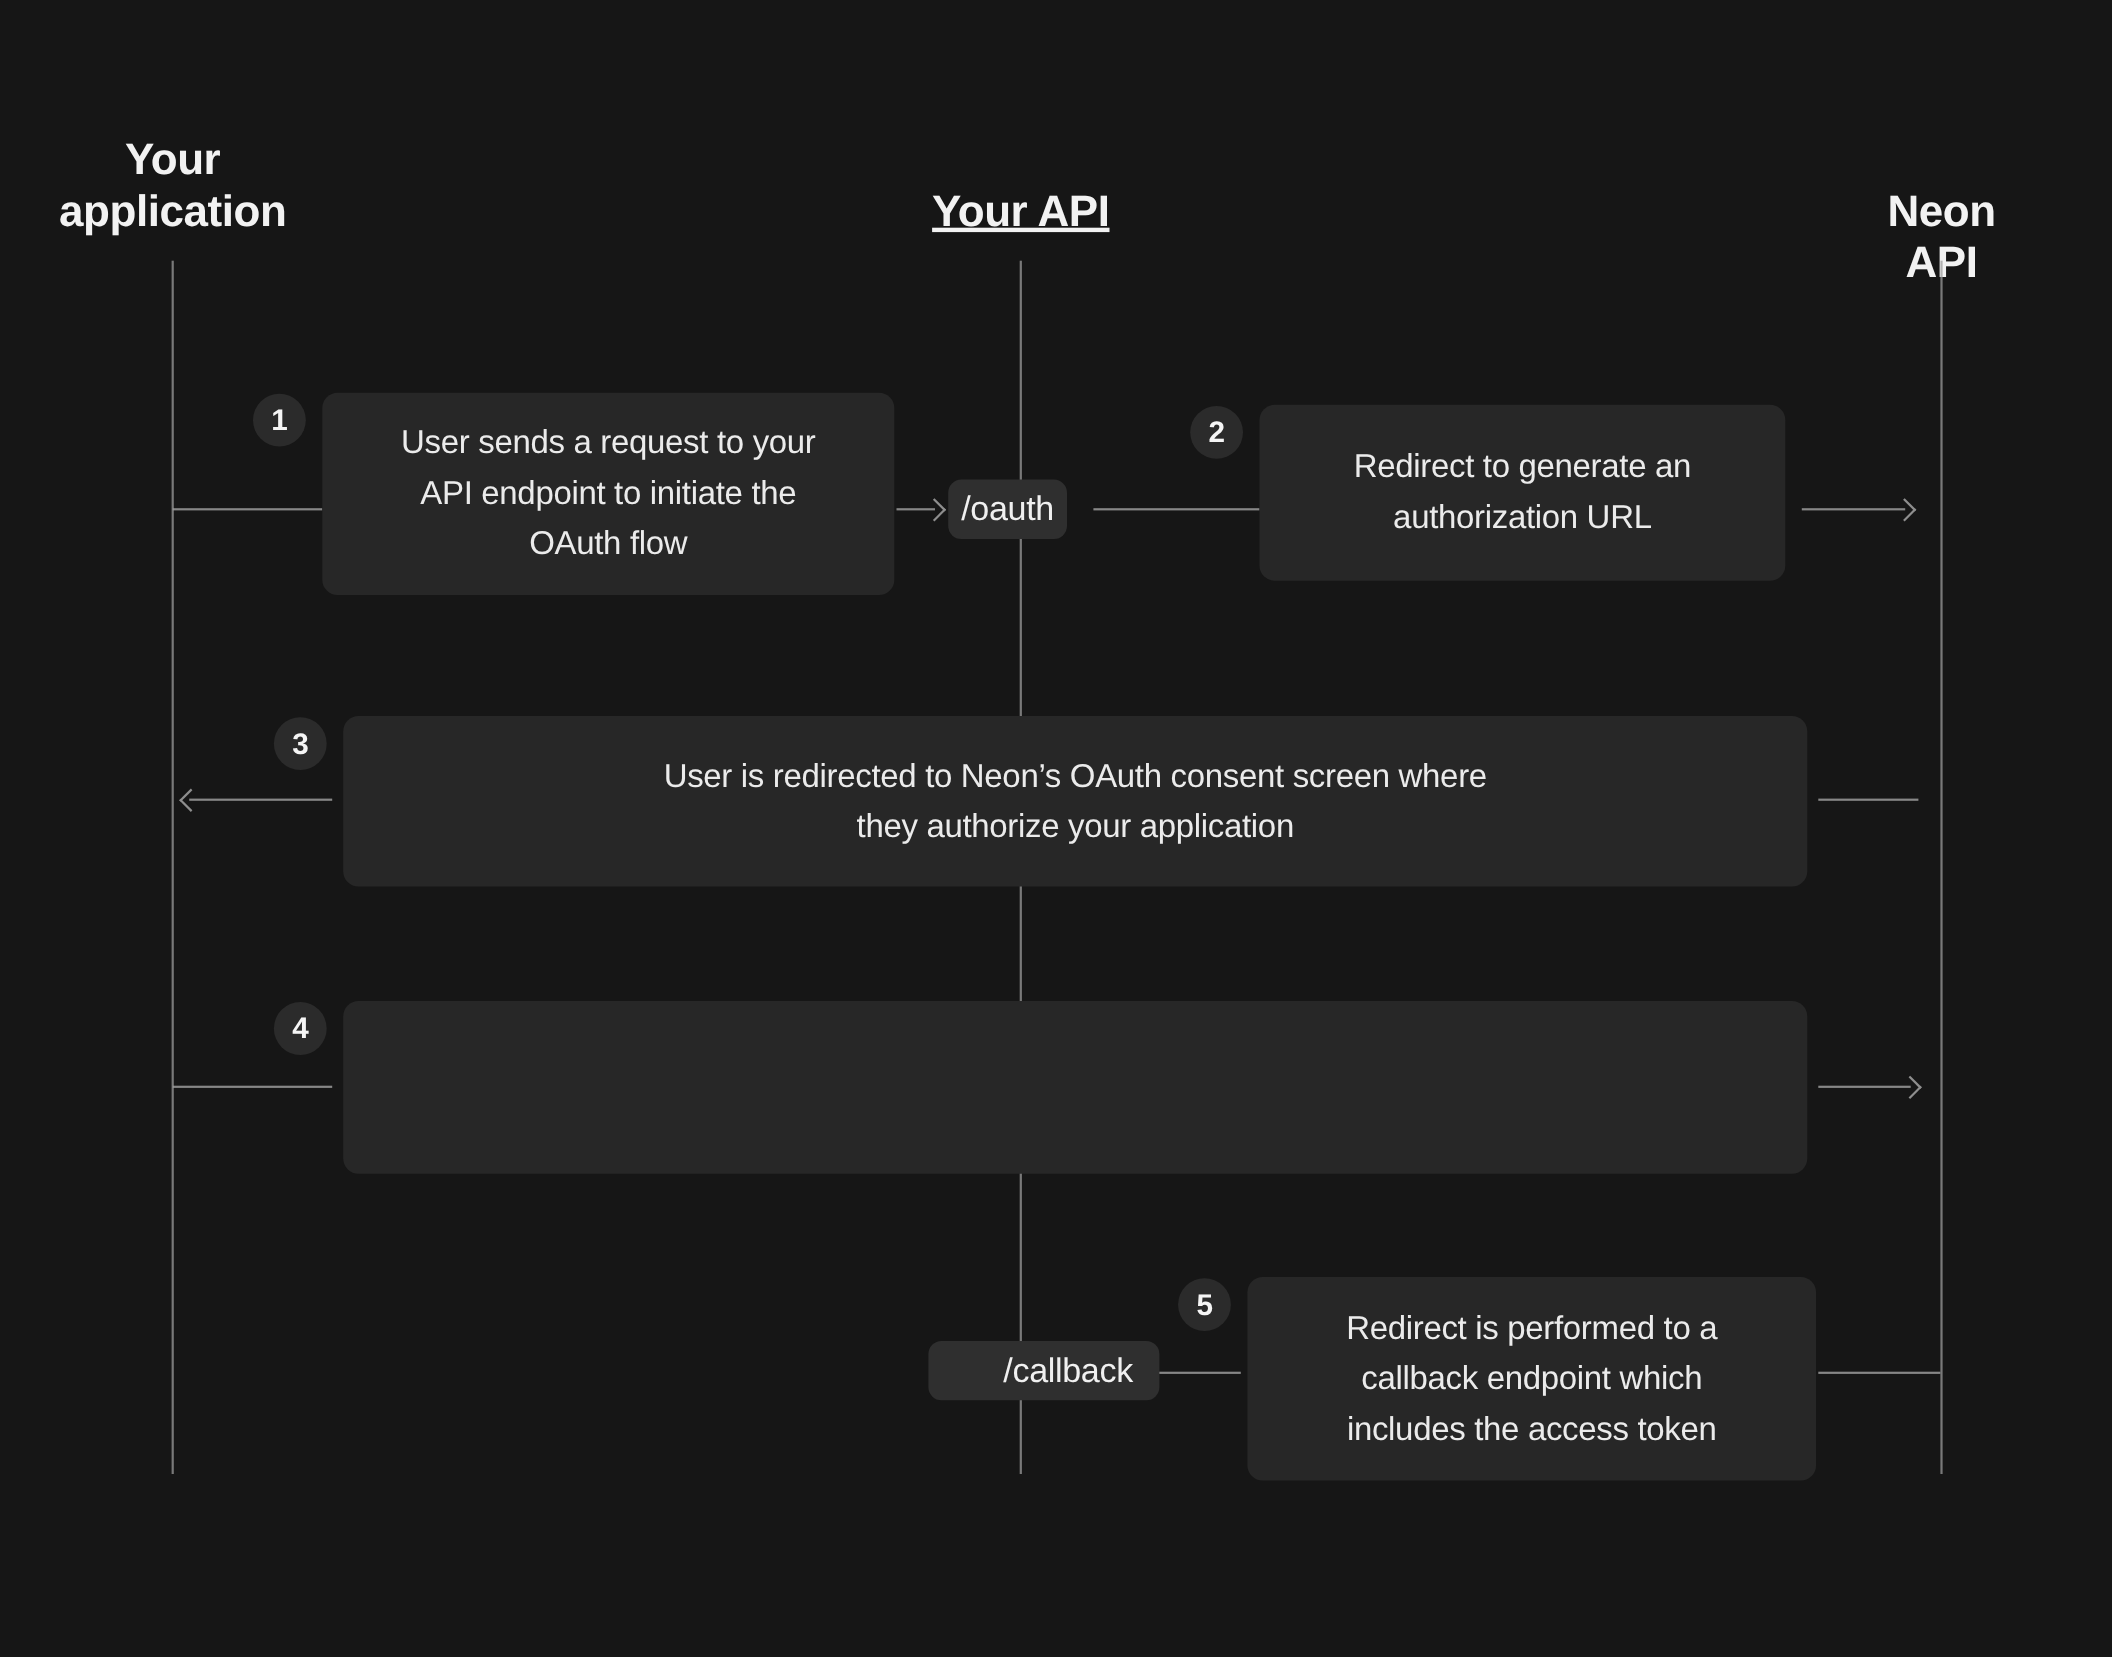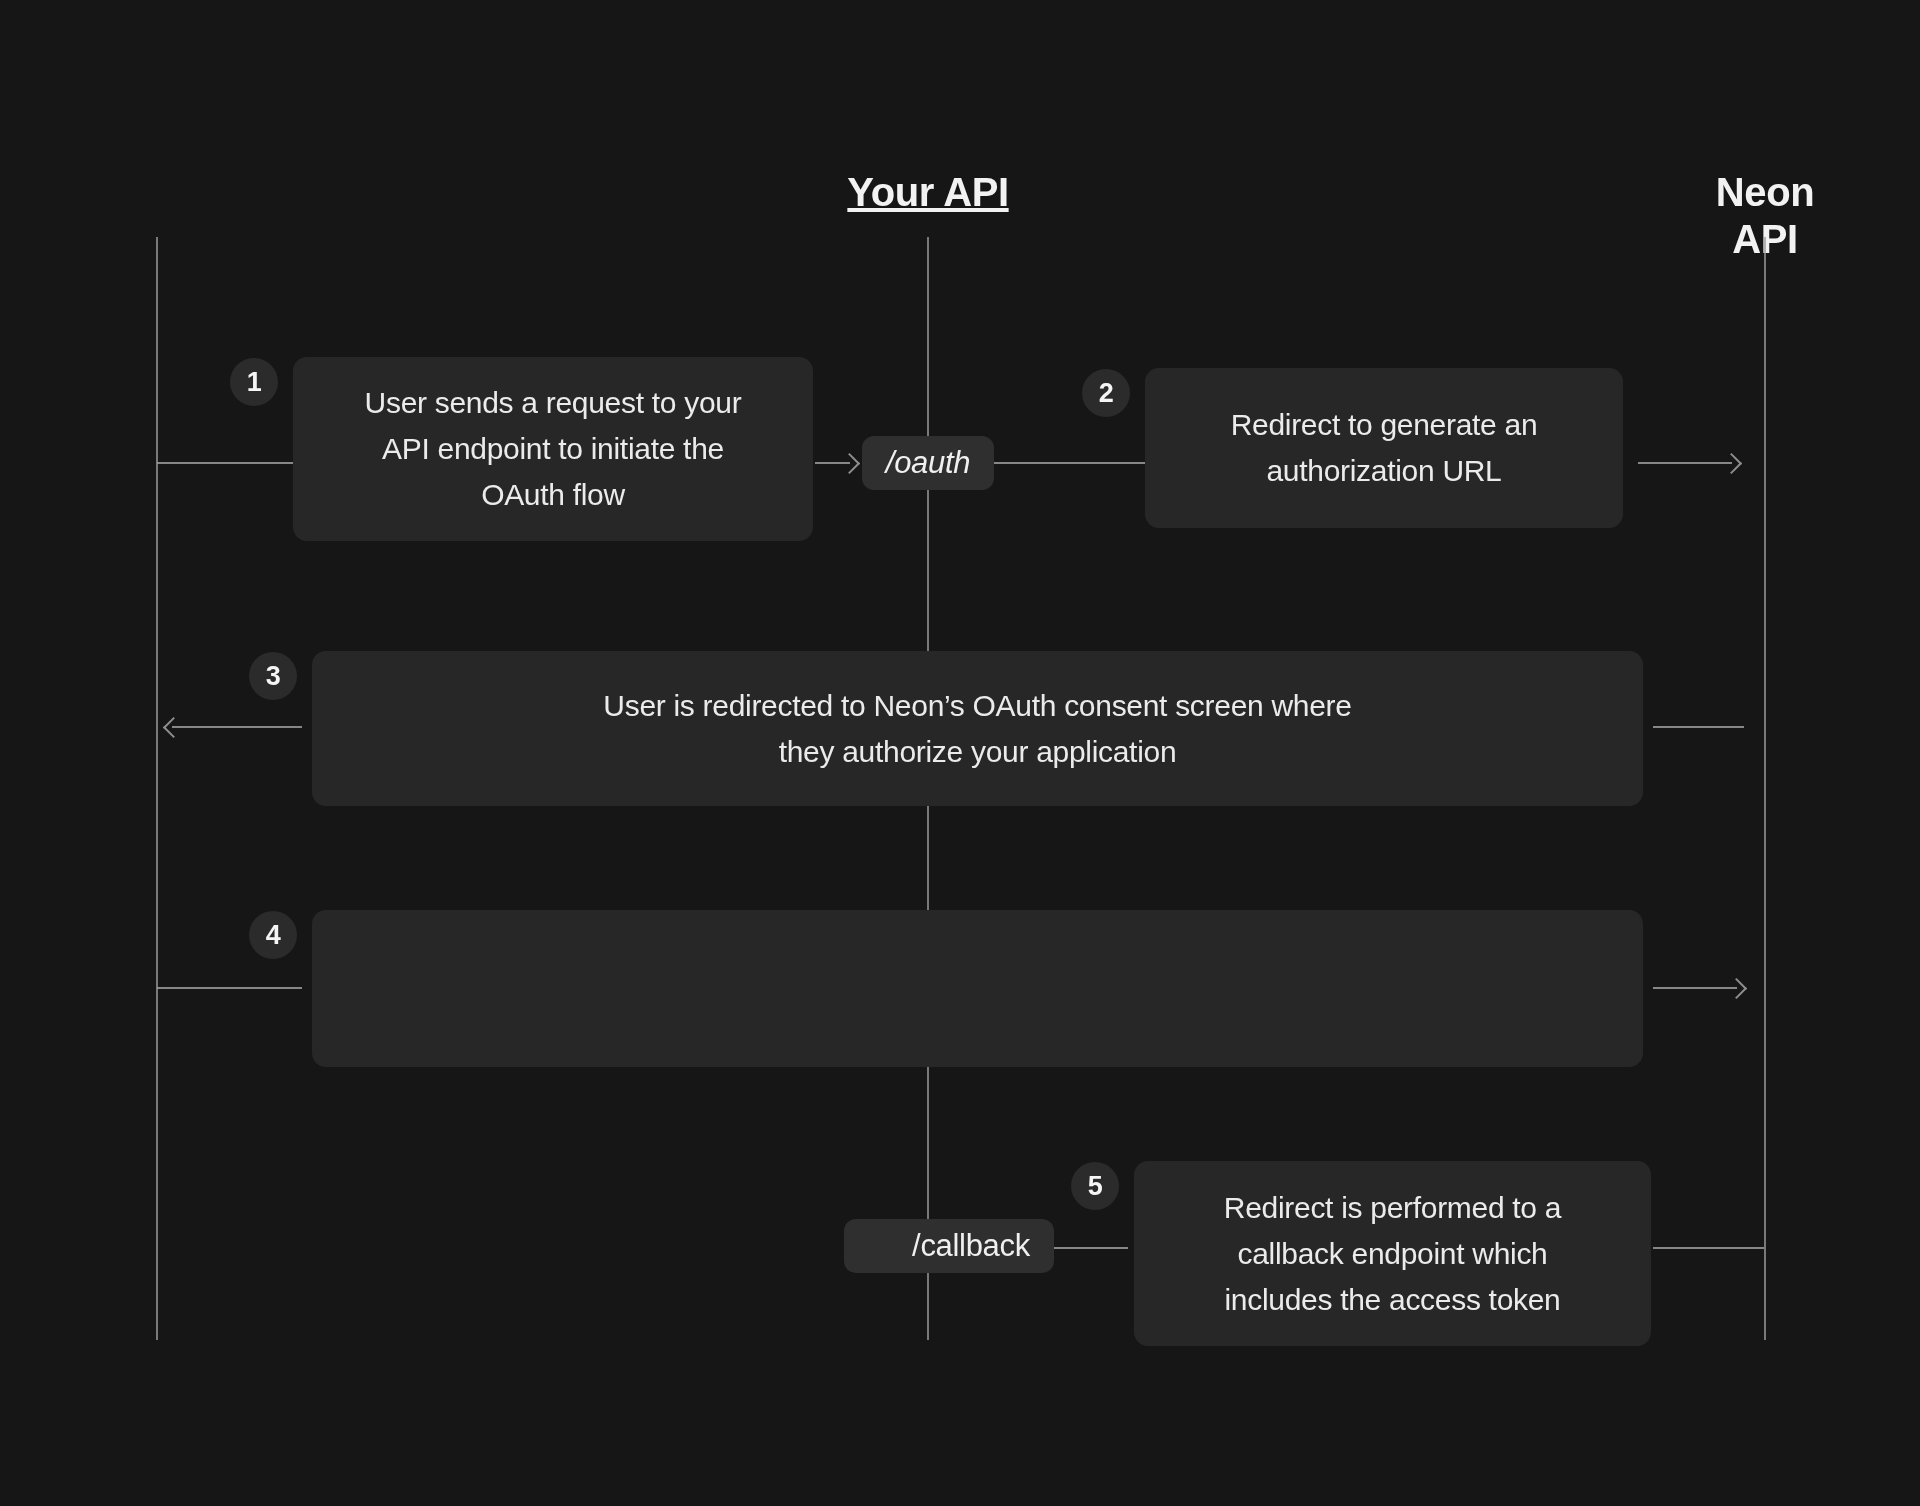--- a/index.html
+++ b/index.html
@@ -87,20 +87,22 @@
     opacity:.9;
   }
   .chev.right{transform:rotate(45deg);}
   .chev.left{transform:rotate(-135deg);}
 </style>
 </head>
 <body>
 
 <div class="canvas">
 
+  <div class="actor" style="left:157px;top:122px;">Your
+application</div>
   <div class="actor" style="left:928px;top:169px;text-decoration:underline;">Your API</div>
   <div class="actor" style="left:1765px;top:169px;">Neon API</div>
 
   <div class="lifeline" style="left:156px;"></div>
   <div class="lifeline" style="left:927px;"></div>
   <div class="lifeline" style="left:1764px;"></div>
 
   <div class="hline" style="left:157px;top:462px;width:136px;"></div>
   <div class="hline" style="left:815px;top:462px;width:35px;"></div>
   <div class="chev right" style="left:842px;top:456px;"></div>
@@ -143,16 +145,16 @@
     <div class="numbadge">4</div>
   </div>
 
   <div class="msgbox" style="left:1134px;top:1161px;width:517px;height:185px;">
     <div class="numbadge">5</div>
     <div>Redirect is performed to a
 callback endpoint which
 includes the access token</div>
   </div>
 
-  <div class="pill" style="left:862px;top:436px;width:132px;height:54px;font-style:italic;">/oauth</div>
+  <div class="pill" style="left:862px;top:436px;width:108px;height:54px;">/oauth</div>
   <div class="pill" style="left:844px;top:1219px;width:166px;height:54px;padding-left:44px;">/callback</div>
 
 </div>
 
 </body></html>

